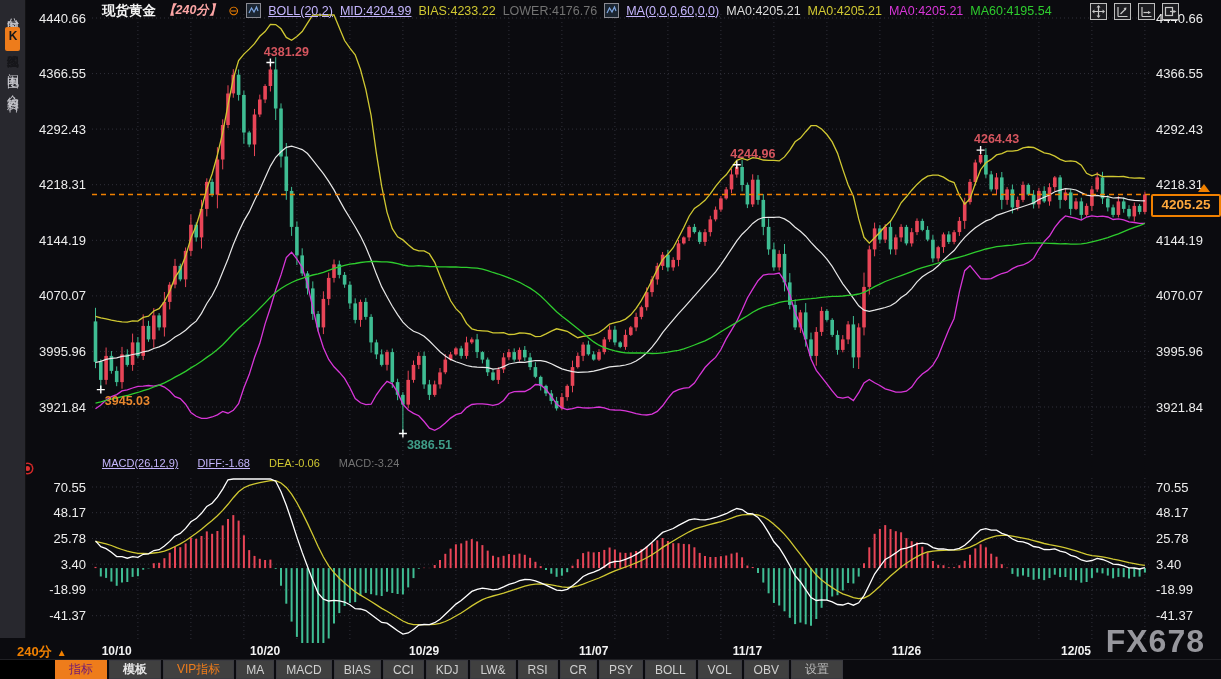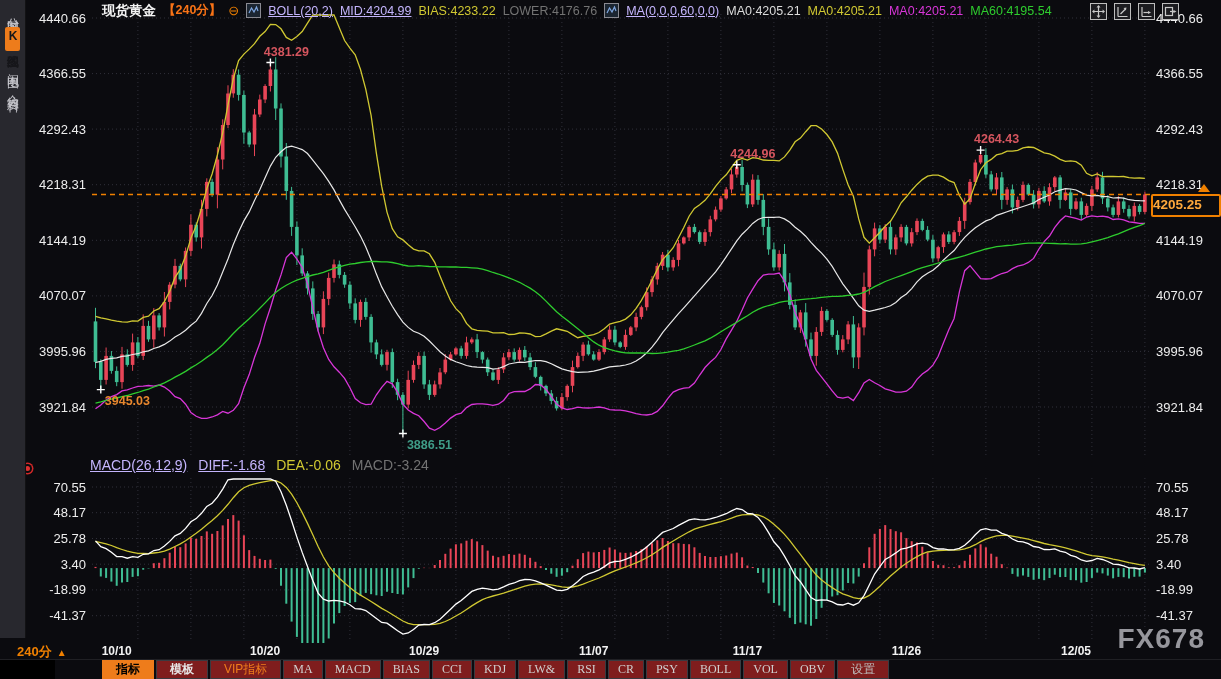--- a/index.html
+++ b/index.html
@@ -21,73 +21,73 @@
     padding:2px 1px;line-height:1.1;
   }
   .side-item.active{background:#ee7c1b;color:#16161a;border-radius:2px;font-weight:bold;}
   
   .hdr{
     position:absolute;left:102px;top:2px;height:17px;z-index:4;
     display:flex;align-items:center;gap:7px;white-space:nowrap;
     font-size:12.5px;
   }
   .hdr .title{font-size:13.5px;font-weight:bold;color:#f4f4f4;}
-  .hdr .period{color:#f97316;font-weight:bold;}
+  .hdr .period{color:#fca5a5;font-weight:bold;font-style:italic;}
   .hdr .collapse{color:#f08000;font-size:13px;cursor:pointer;}
   .ind-ic{
     width:13px;height:13px;border:1px solid #8a8a92;background:#1b2531;
     display:inline-flex;align-items:center;justify-content:center;cursor:pointer;flex:none;
   }
   .w{color:#c4b5fd;text-decoration:underline;} .yl{color:#d0c832;} .mg{color:#737373;}
   .win-icons{position:absolute;left:1090px;top:3px;display:flex;gap:7px;z-index:6;}
   .win-ic{width:15px;height:15px;border:1px solid #bdbdbd;background:#1c1c20;
     display:flex;align-items:center;justify-content:center;cursor:pointer;}
   
   .macd-hdr{
-    position:absolute;left:90px;top:457px;z-index:4;display:flex;gap:11px;
-    font-size:14px;white-space:nowrap;
+    position:absolute;left:102px;top:457px;z-index:4;display:flex;gap:19px;
+    font-size:11px;white-space:nowrap;
   }
   .macd-dot{
     position:absolute;left:25px;top:466px;width:5px;height:5px;border-radius:50%;
     background:#e03030;box-shadow:0 0 0 2px #0b0b0f,0 0 0 3.5px #d22828;cursor:pointer;z-index:4;
   }
   
   .price-tag{
     position:absolute;left:1151px;top:194px;width:66px;height:19px;z-index:6;
     border:2px solid #f08000;border-radius:2px;background:#0b0b0f;
-    color:#ffa93c;font-weight:bold;font-size:13.5px;text-align:left;line-height:18px;
+    color:#ffa93c;font-weight:bold;font-size:13.5px;text-align:center;line-height:18px;
   }
   .tag-arrow{
     position:absolute;left:1198px;top:184px;width:0;height:0;z-index:6;
     border-left:6px solid transparent;border-right:6px solid transparent;
     border-bottom:8px solid #f08000;
   }
   
   .period-sel{
     position:absolute;left:17px;top:643px;z-index:6;color:#f08000;font-weight:bold;
     font-size:13px;cursor:pointer;display:flex;align-items:center;gap:5px;
   }
   .period-sel .arr{font-size:10px;}
   .watermark{
     position:absolute;right:16px;top:623px;z-index:6;color:#97979d;
-    font-size:28px;font-weight:bold;letter-spacing:1px;
+    font-size:32px;font-weight:bold;letter-spacing:1px;
   }
   .bottombar{
     position:absolute;left:0;bottom:0;width:1221px;height:19px;background:#0b0b0f;
     border-top:1px solid #202024;z-index:7;display:flex;align-items:stretch;
   }
   .tb-spacer{width:55px;flex:none;background:#000;}
   .tb{
-    padding:0 13px;margin-right:2px;background:#7f1d1d;border:1px solid #3a3a40;
+    padding:0 13px;margin-right:2px;background:#404040;border:1px solid #3a3a40;
     color:#d6d6d6;font-size:12px;display:flex;align-items:center;cursor:pointer;
   }
-  .tb.active{background:#ee7c1b;border-color:#ee7c1b;color:#000000;font-weight:bold;margin-left:47px;}
+  .tb.active{background:#ee7c1b;border-color:#ee7c1b;color:#701a75;font-weight:normal;}
   .tb.plain{font-weight:bold;color:#e6e6e6;}
   .tb.vip{color:#ee7c1b;font-weight:normal;}
-  .tb.mono{font-family:Liberation Serif, serif;padding:1px 9px;color:#cfcfcf;}
+  .tb.mono{font-family:Liberation Sans, sans-serif;padding:1px 9px;color:#cfcfcf;}
   .tb.settings{color:#bdbdbd;}
   
   .chart-layer{position:absolute;left:0;top:0;width:1221px;height:557px;z-index:1;}
   .grid{stroke:#30303a;stroke-width:1;stroke-dasharray:1 3;}
   text.axis{fill:#ededed;font-size:13px;font-family:"Liberation Sans",sans-serif;}
   text.date{fill:#f2f2f2;font-size:12px;font-weight:bold;font-family:"Liberation Sans",sans-serif;}
   text.ann{font-size:12.5px;font-weight:bold;font-family:"Liberation Sans",sans-serif;}
 </style>
 </head>
 <body>

